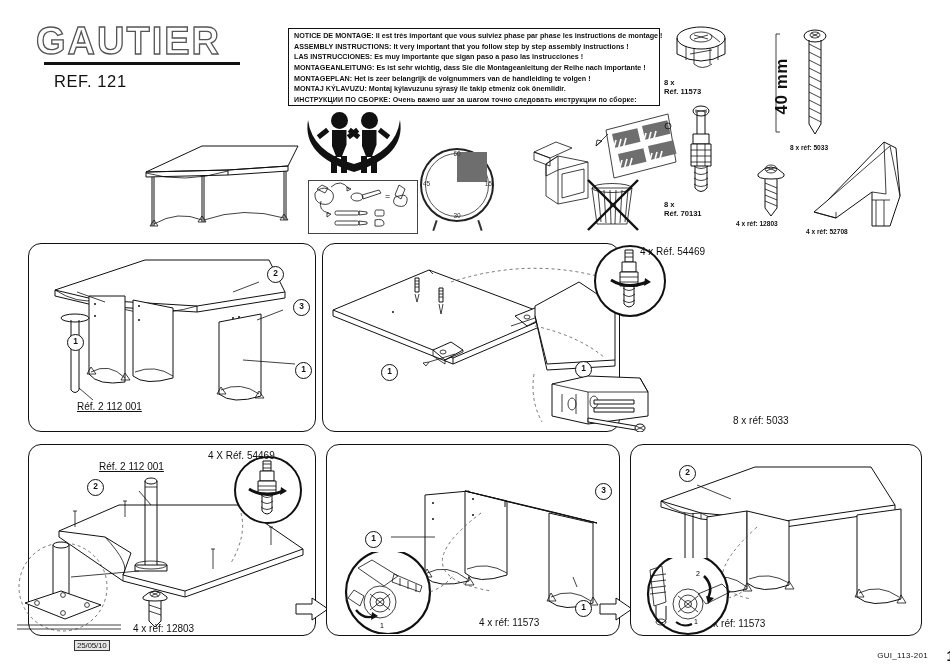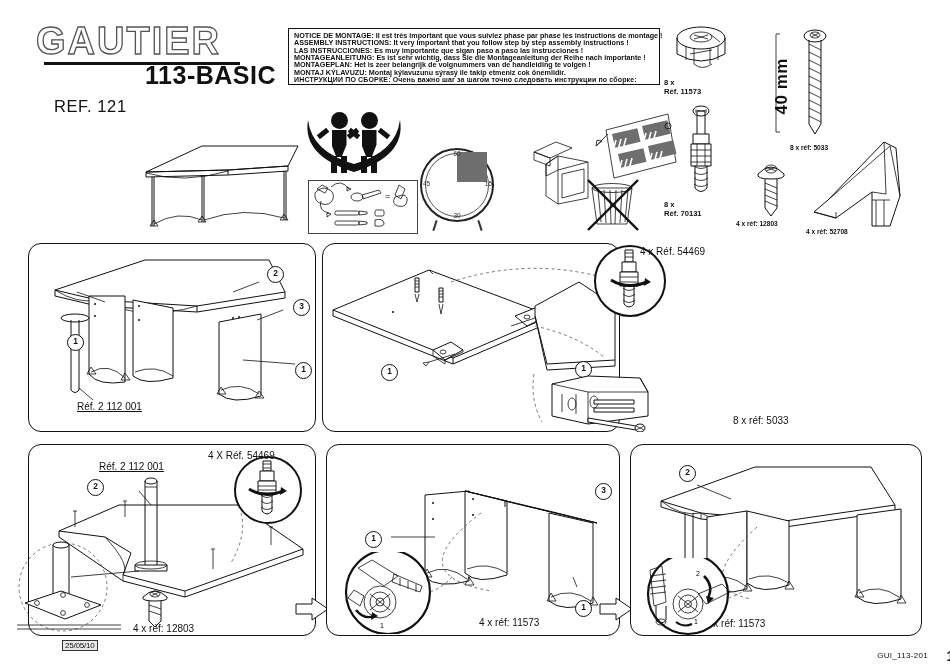--- a/index.html
+++ b/index.html
@@ -16,21 +16,21 @@
   .brand-rule{height:3px;background:#111;margin:2px 0 0 16px;width:196px;}
   .brand-office{font-family:"Liberation Serif","DejaVu Serif",serif;font-style:italic;
       font-weight:700;font-size:40px;line-height:.95;text-align:center;
       margin-top:-4px;padding-left:36px;}
   .brand-model{font-family:"Liberation Sans",sans-serif;font-weight:700;font-size:25px;
       letter-spacing:.5px;text-align:right;margin-top:-4px;padding-right:2px;}
   .brand-sub{font-size:16.5px;font-weight:400;letter-spacing:.6px;margin-top:9px;padding-left:16px;}
   .brand-ref{font-size:16.5px;font-weight:400;letter-spacing:.6px;margin-top:7px;padding-left:26px;}
 
   
-  .instr{position:absolute;left:288px;top:28px;width:372px;height:57px;
+  .instr{position:absolute;left:288px;top:28px;width:372px;height:78px;
      border:1.2px solid #111;box-sizing:border-box;padding:3px 4px 2px 5px;
      display:flex;flex-direction:column;justify-content:space-between;}
   .instr-line{font-size:7.2px;line-height:1.02;white-space:nowrap;font-weight:600;}
   .instr-line.ru{font-size:7px;letter-spacing:.15px;}
 
   
   .picto{position:absolute;}
   .two-person{left:300px;top:108px;width:110px;height:72px;}
   .tools-box{left:308px;top:180px;width:108px;height:52px;border:1px solid #444;background:#fff;}
   .clock{left:420px;top:148px;width:74px;height:74px;}
@@ -71,38 +71,37 @@
   .callout{position:absolute;width:15px;height:15px;border:1.1px solid #111;border-radius:50%;
      font-size:8.4px;line-height:13px;text-align:center;background:#fff;font-weight:600;}
 
   .detail-circle{position:absolute;border:2.2px solid #111;border-radius:50%;background:#fff;}
 
   .arrow-next{position:absolute;width:32px;height:22px;}
 
   
   .footer-ref{position:absolute;right:62px;bottom:12px;font-size:8px;letter-spacing:.3px;}
   .footer-pg{position:absolute;right:24px;bottom:8px;font-size:14px;font-weight:700;}
-  .datestamp{position:absolute;left:62px;bottom:21px;font-size:8px;border:1px solid #333;
+  .datestamp{position:absolute;left:74px;bottom:21px;font-size:8px;border:1px solid #333;
      padding:0 2px;background:#e8e8e8;letter-spacing:-.2px;}
 
   svg{display:block;overflow:visible;}
   .ln{fill:none;stroke:#111;stroke-width:1;}
   .ln-t{fill:none;stroke:#111;stroke-width:.8;}
   .ln-d{fill:none;stroke:#555;stroke-width:.8;stroke-dasharray:3 3;}
   .fillw{fill:#fff;stroke:#111;stroke-width:1;}
 </style>
 </head>
 <body>
 
 <div class="page">
 
   <div class="brand">
     <div class="brand-gautier">GAUTIER</div>
     <div class="brand-rule"></div>
-    <div class="brand-model">113-BASIC</div>
     <div class="brand-ref">REF. 121</div>
   </div>
 
   <svg style="position:absolute;left:140px;top:140px;" width="170" height="95">
     <path class="fillw" d="M6 32 L62 6 L158 6 L148 26 L88 30 Z"></path>
     <path class="ln" d="M6 32 L6 37 L88 35 L148 31 L148 26"></path>
     <path class="ln" d="M88 30 L88 35"></path>
     <path class="ln" d="M6 32 L88 30 L148 26"></path>
     <path class="ln" d="M12 37 L12 86"></path>
       <path class="ln" d="M14 37 L14 86"></path>

